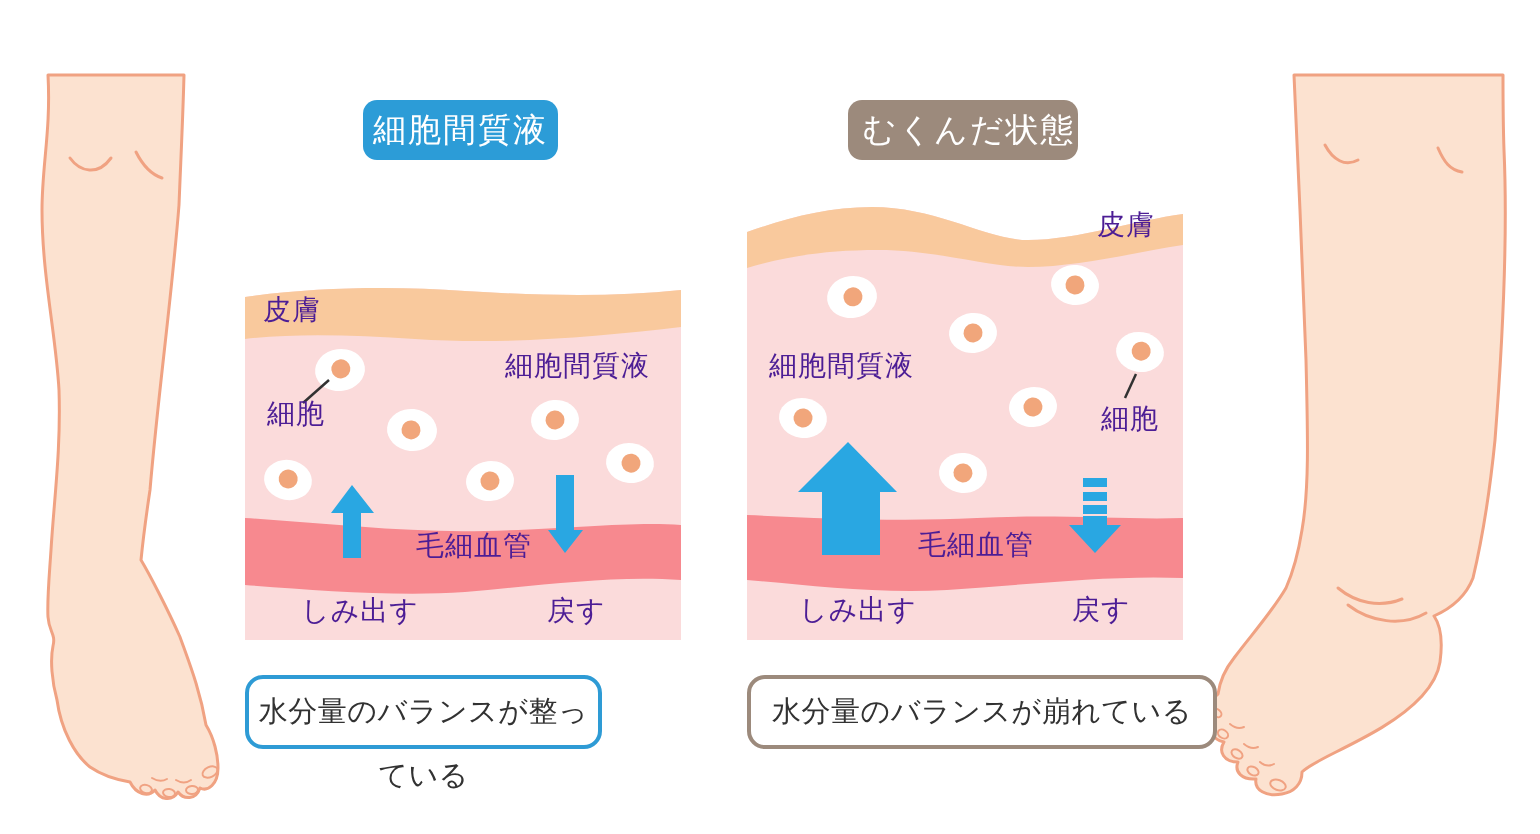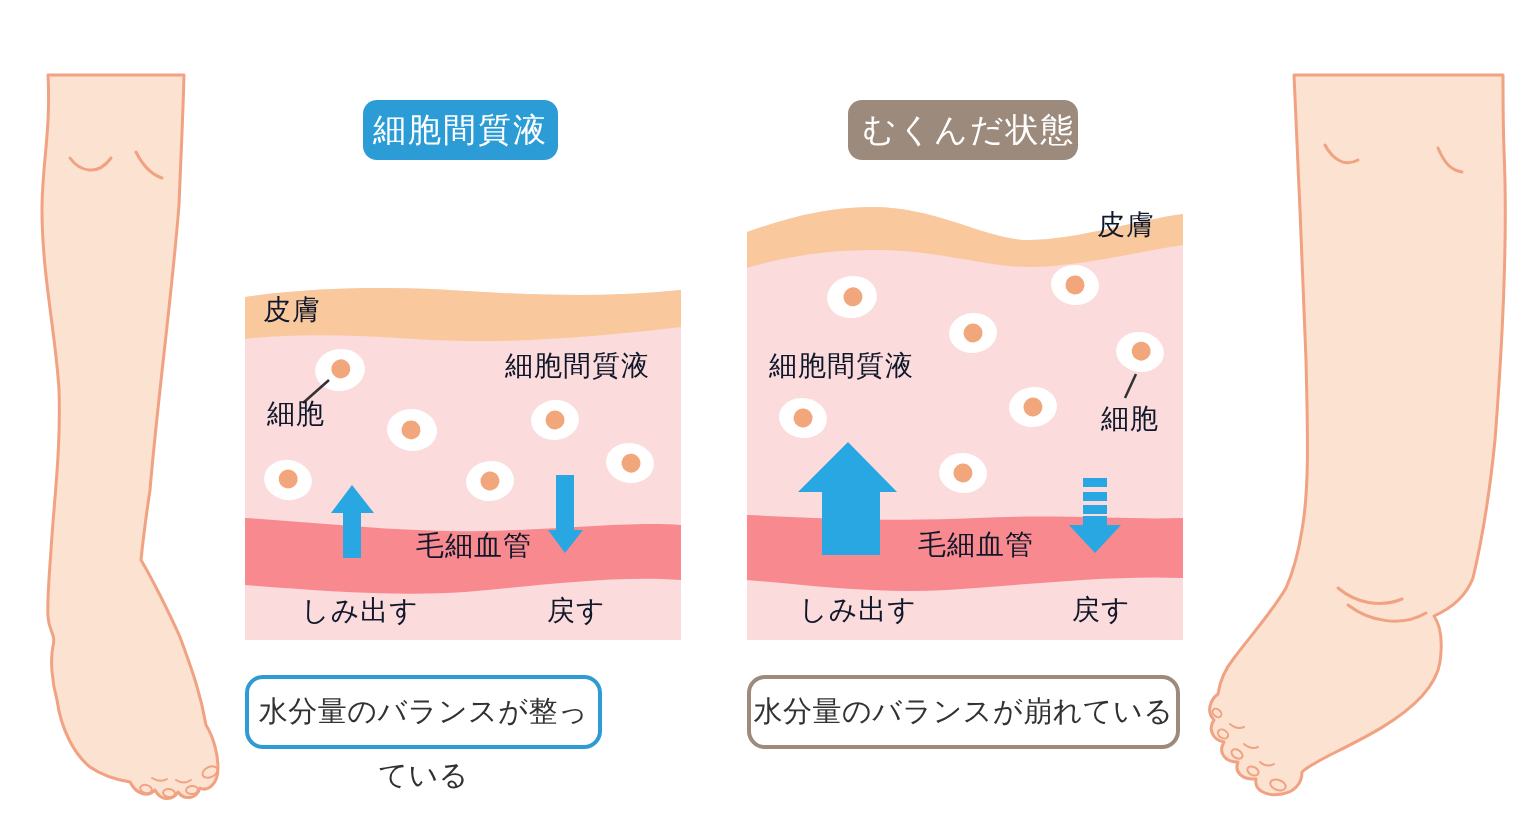--- a/index.html
+++ b/index.html
@@ -7,22 +7,22 @@
         font-family:"DejaVu Sans","Liberation Sans",sans-serif;color:#323232;}
   .abs{position:absolute;}
   svg{position:absolute;overflow:visible;}
   .badge{position:absolute;height:60px;border-radius:14px;color:#fff;text-align:center;
          font-size:33px;line-height:60px;letter-spacing:2px;}
   .badge-normal{left:363px;top:100px;width:195px;background:#2C9CD7;}
   .badge-swollen{left:848px;top:100px;width:218px;background:#9C8A7C;padding-left:12px;}
   .caption{position:absolute;top:675px;height:74px;background:#fff;border-radius:18px;
            box-sizing:border-box;text-align:center;font-size:29px;line-height:64px;letter-spacing:0.5px;}
   .caption-normal{left:245px;width:357px;border:4px solid #2E9BD5;}
-  .caption-swollen{left:747px;width:433px;border:4px solid #9C8A7C;}
-  .lbl{position:absolute;font-size:28px;line-height:30px;letter-spacing:1px;color:#0f172a;white-space:nowrap;}
+  .caption-swollen{left:747px;width:470px;border:4px solid #9C8A7C;}
+  .lbl{position:absolute;font-size:28px;line-height:30px;letter-spacing:1px;color:#4c1d95;white-space:nowrap;}
 </style>
 </head>
 <body>
 
 <div class="page">
 
   <svg class="abs" style="left:0;top:60px" width="250" height="750" viewBox="0 0 250 750">
     <path d="M 48,15
          C 51,70 42,105 42,150
          C 42,215 56,275 59,330

